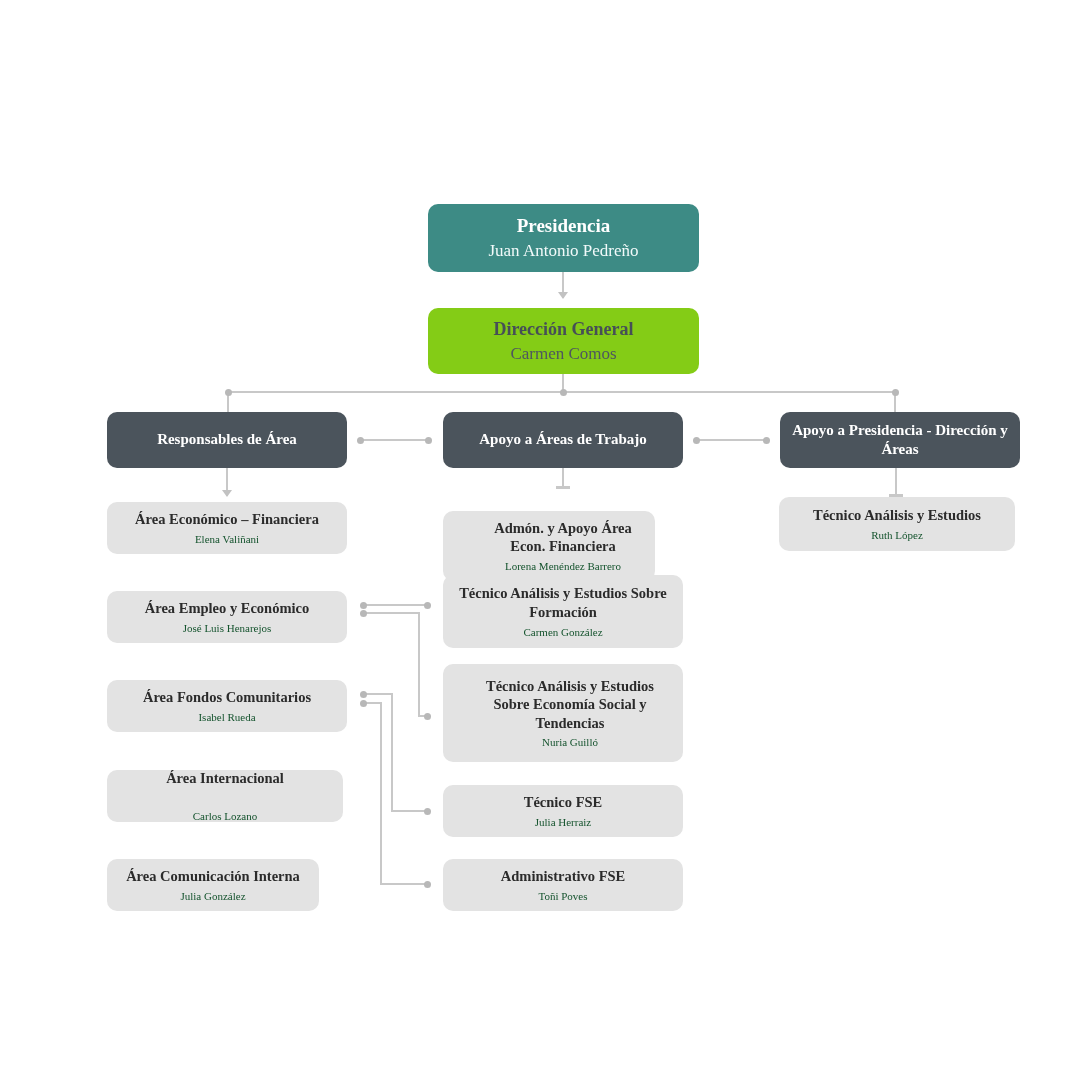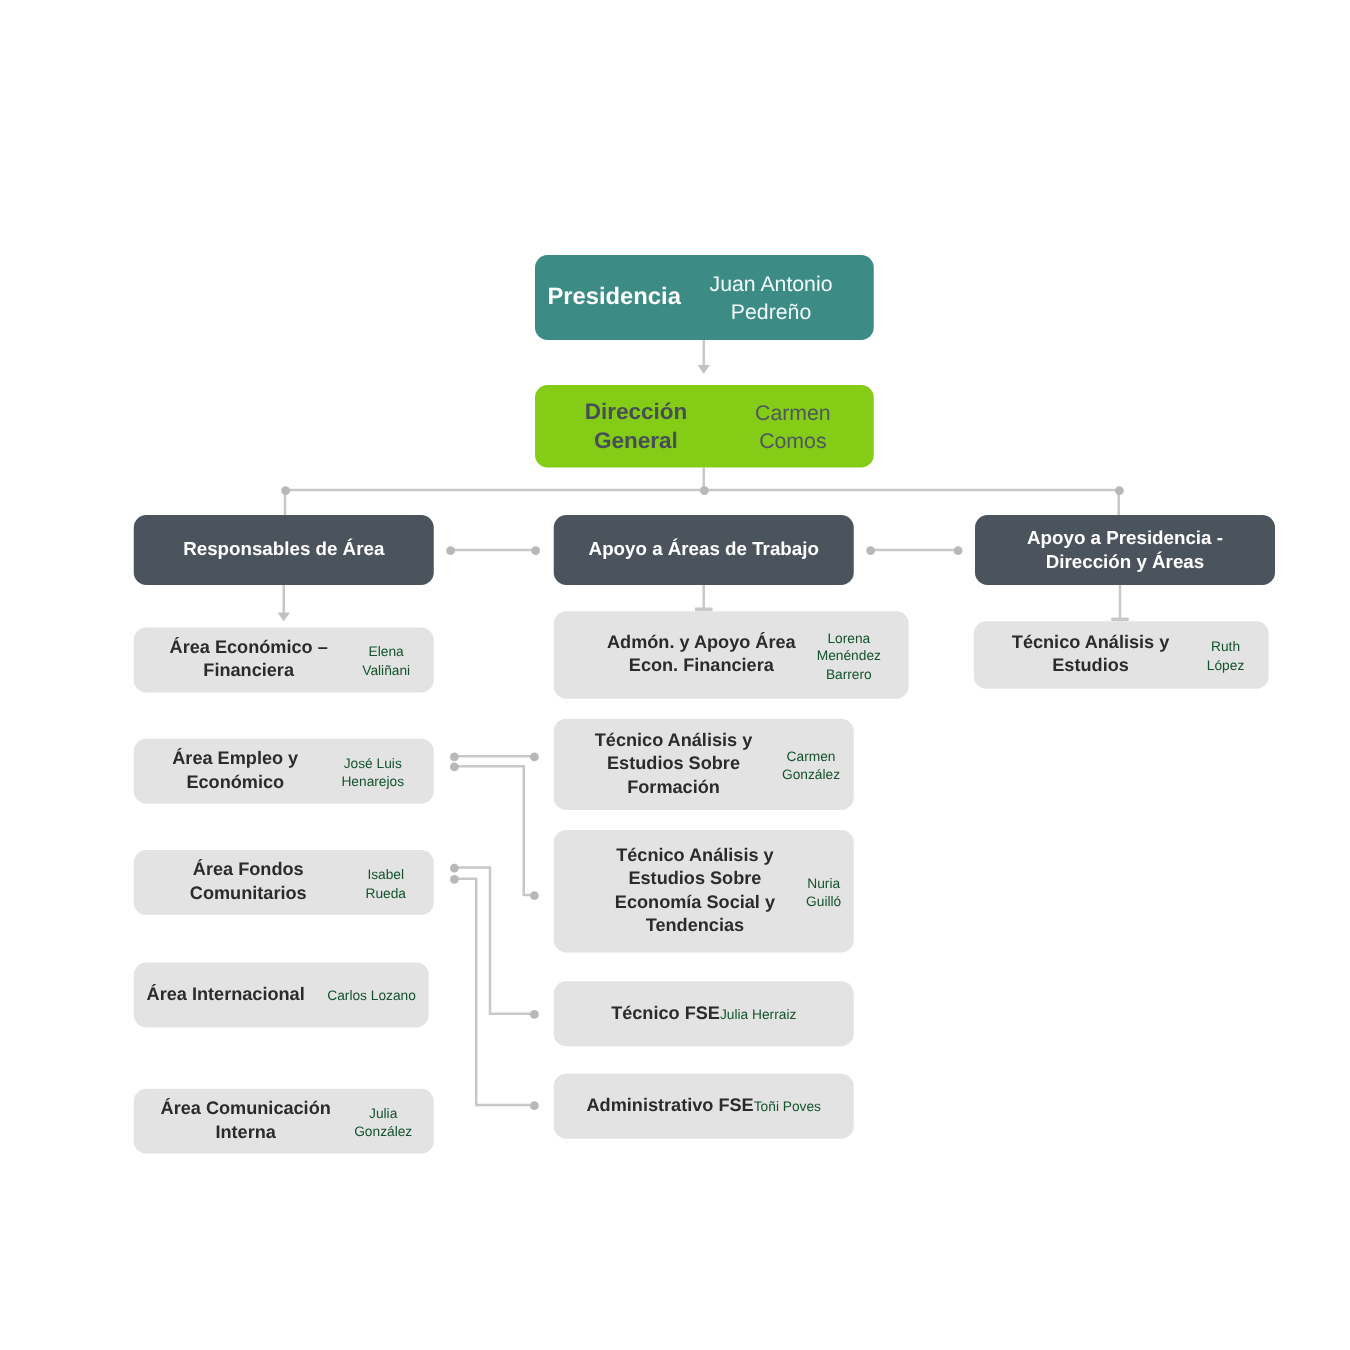--- a/index.html
+++ b/index.html
@@ -9,26 +9,28 @@
     font-family:"Liberation Sans", sans-serif;
     overflow:hidden;
   }
   #canvas{position:relative;width:1080px;height:1080px;}
 
   
   .node{
     position:absolute;
     box-sizing:border-box;
     display:flex;
+    flex-direction:column;
     align-items:center;
     justify-content:center;
     text-align:center;
     border-radius:9px;
     padding:6px 10px;
     line-height:1.28;
+    font-family:Liberation Serif, serif;
   }
   .node .title{font-weight:bold;}
   .node .person{font-weight:normal;}
 
   
   .node.teal{
     background:#3d8b85;
     border-radius:10px;
   }
   .node.teal .title{font-size:19px;color:#ffffff;}
@@ -169,26 +171,26 @@
   <div class="node grey" style="left:107px;top:680px;width:240px;height:52px;">
     <div class="title">Área Fondos Comunitarios</div>
     <div class="person">Isabel Rueda</div>
   </div>
 
   <div class="node grey" style="left:107px;top:770px;width:236px;height:52px;gap:18px;">
     <div class="title">Área Internacional</div>
     <div class="person">Carlos Lozano</div>
   </div>
 
-  <div class="node grey" style="left:107px;top:859px;width:240px;height:52px;margin-top:12px;">
+  <div class="node grey" style="left:107px;top:859px;width:212px;height:52px;">
     <div class="title">Área Comunicación Interna</div>
     <div class="person">Julia González</div>
   </div>
 
-  <div class="node grey" style="left:443px;top:489px;width:284px;height:70px;padding-left:38px;">
+  <div class="node grey" style="left:443px;top:511px;width:212px;height:70px;padding-left:38px;">
     <div class="title">Admón. y Apoyo Área Econ. Financiera</div>
     <div class="person">Lorena Menéndez Barrero</div>
   </div>
 
   <div class="node grey" style="left:443px;top:575px;width:240px;height:73px;">
     <div class="title">Técnico Análisis y Estudios Sobre Formación</div>
     <div class="person">Carmen González</div>
   </div>
 
   <div class="node grey" style="left:443px;top:664px;width:240px;height:98px;padding-left:24px;">

